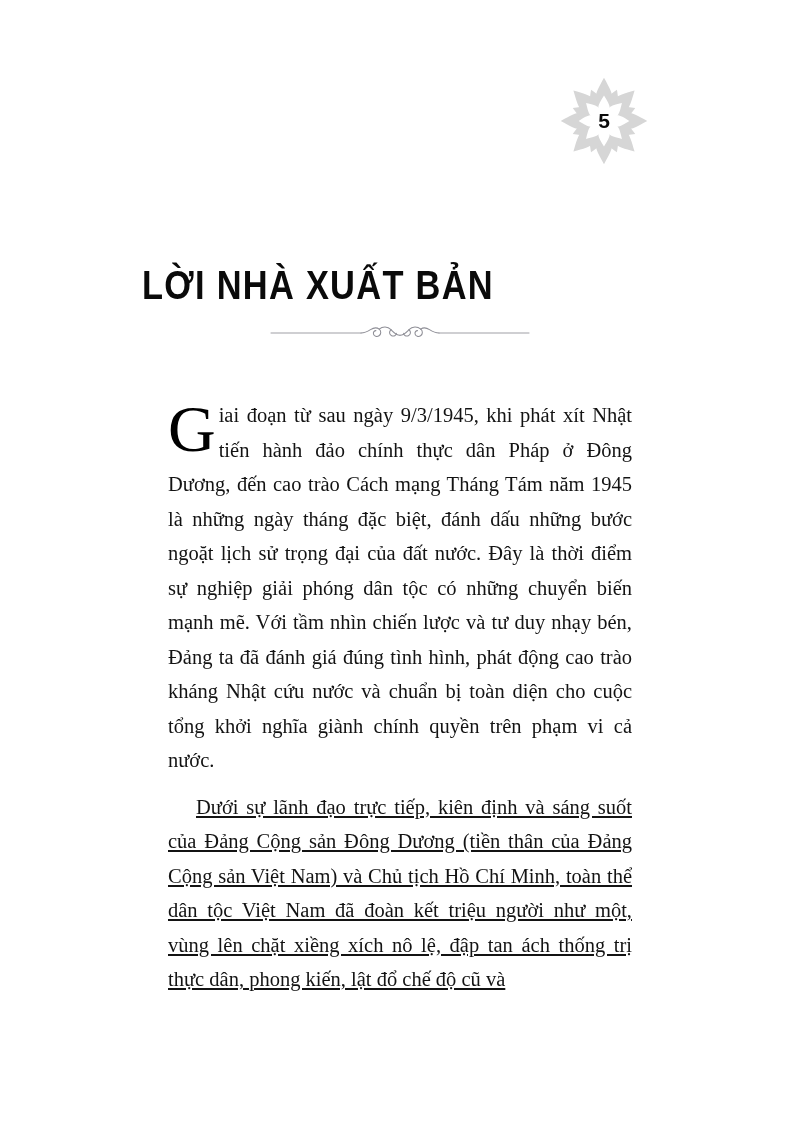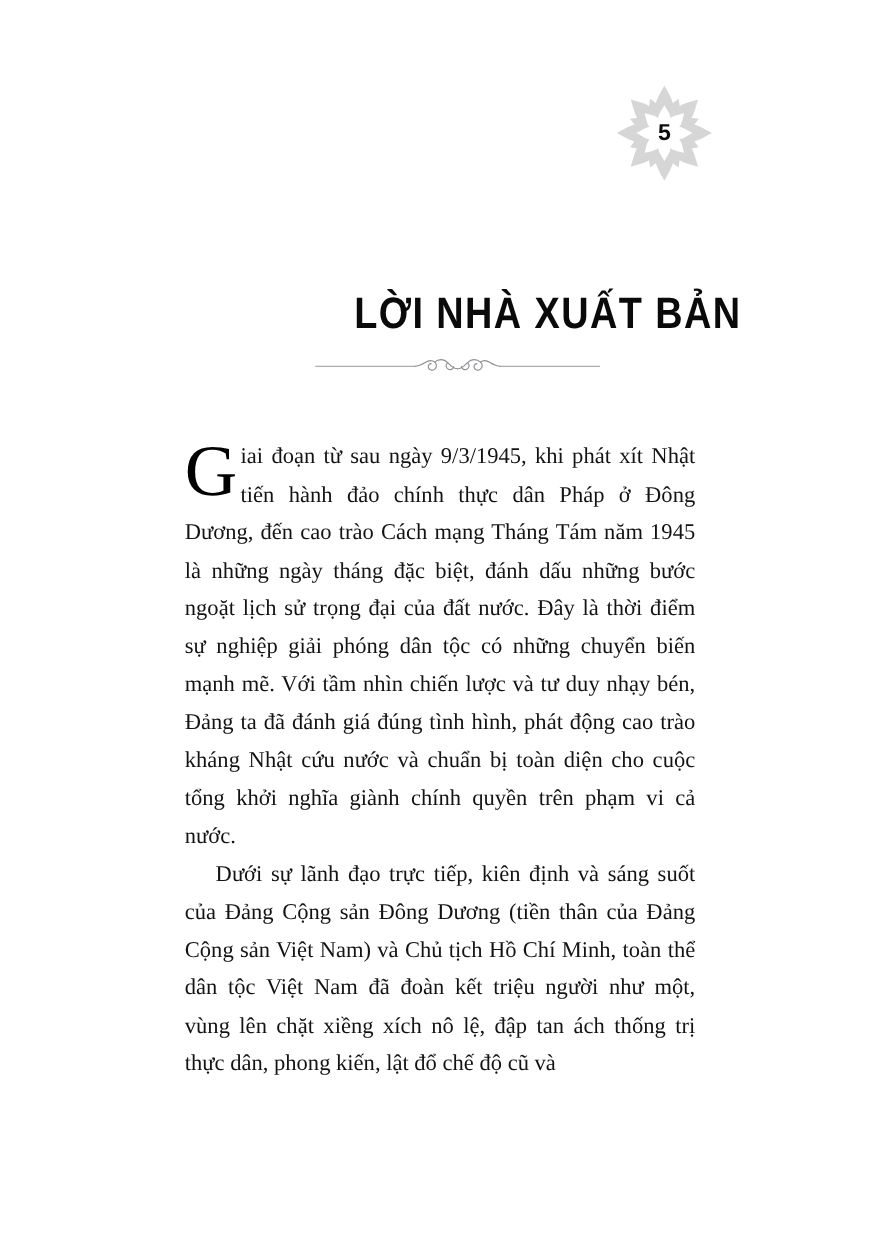--- a/index.html
+++ b/index.html
@@ -50,24 +50,24 @@
     font-family: "Liberation Sans", "DejaVu Sans", sans-serif;
     font-weight: bold;
     font-size: 21px;
     color: #0b0b0b;
     letter-spacing: 0px;
   }
 
   
   .title-block {
     position: absolute;
-    left: 116px;
+    left: 100px;
     top: 262px;
     width: 600px;
-    text-align: right;
+    text-align: left;
   }
   .chapter-title {
     font-family: "Liberation Sans Narrow", "Liberation Sans", "DejaVu Sans Condensed", "DejaVu Sans", sans-serif;
     font-weight: bold;
     font-size: 40px;
     line-height: 46px;
     letter-spacing: 1.5px;
     color: #0a0a0a;
     margin: 0;
     transform: scaleX(0.86);
@@ -92,21 +92,22 @@
   .para {
     margin: 0;
     font-size: 20.5px;
     line-height: 34.5px;
     text-align: justify;
     text-justify: inter-word;
     color: #131313;
     hyphens: none;
   }
   .para + .para {
-    margin-top: 0;
+    margin-top: 12px;
+    text-decoration: underline;
   }
   .para.indent {
     text-indent: 28px;
   }
   .para.dropcap-para {
     text-indent: 0;
   }
   .dropcap {
     float: left;
     font-family: "Liberation Serif", "DejaVu Serif", serif;

